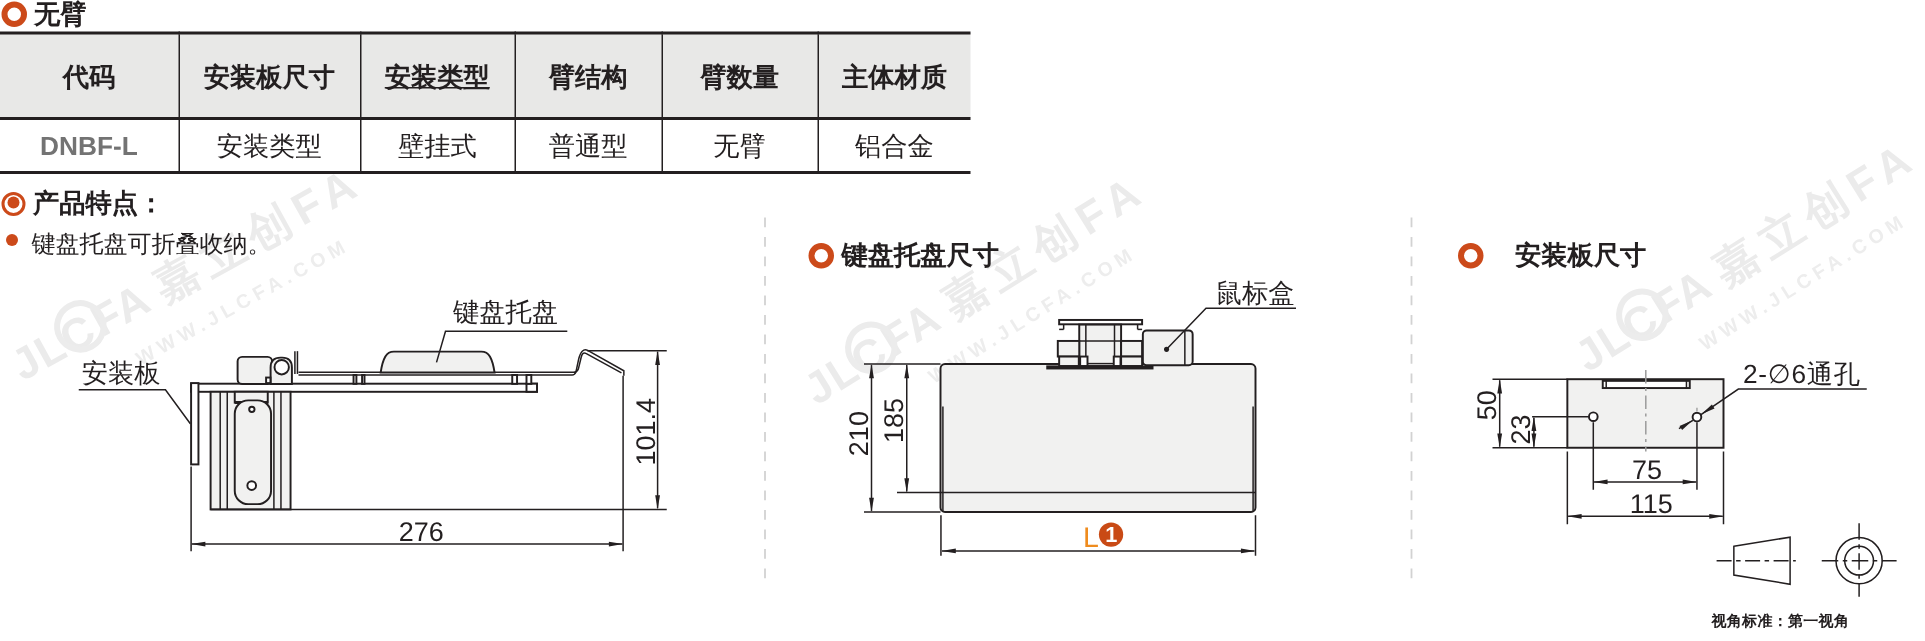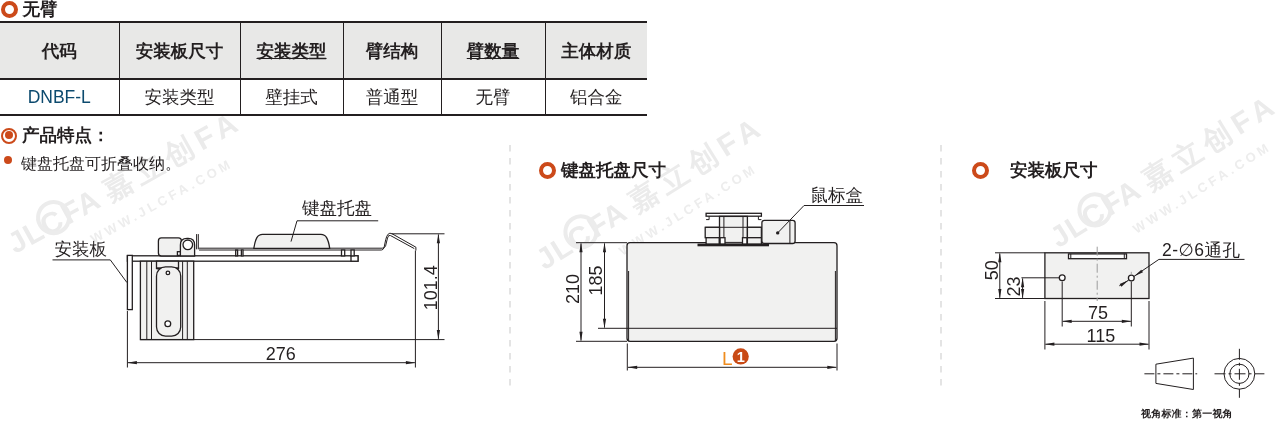--- a/index.html
+++ b/index.html
@@ -45,25 +45,25 @@
       <col style="width:98px">
       <col style="width:104px">
       <col style="width:102px">
     </colgroup>
   <tbody>
       <tr style="height:57px;background:#e8e8e7;font-weight:bold;border-bottom:2px solid #231f20;">
     <td>代码</td>
         <td style="border-left:1.4px solid #231f20;">安装板尺寸</td>
         <td style="border-left:1.4px solid #231f20;text-decoration:underline;">安装类型</td>
         <td style="border-left:1.4px solid #231f20;">臂结构</td>
-        <td style="border-left:1.4px solid #231f20;text-decoration:underline;">臂数量</td>
+        <td style="border-left:1.4px solid #231f20;">臂数量</td>
         <td style="border-left:1.4px solid #231f20;">主体材质</td>
   </tr>
   <tr style="height:36px;background:#fff;">
-    <td style="color:#0c4a6e;font-weight:normal;">DNBF-L</td>
+    <td style="color:#737373;font-weight:bold;">DNBF-L</td>
         <td style="border-left:1.4px solid #231f20;">安装类型</td>
         <td style="border-left:1.4px solid #231f20;font-family:Liberation Mono, monospace;">壁挂式</td>
         <td style="border-left:1.4px solid #231f20;">普通型</td>
         <td style="border-left:1.4px solid #231f20;">无臂</td>
         <td style="border-left:1.4px solid #231f20;">铝合金</td>
   </tr>
 </tbody>
   </table>
 
 <span class="abs" style="left:1px;top:127.5px;box-sizing:border-box;width:16.4px;height:16.4px;border:2.7px solid #cc4a1a;border-radius:50%;">

